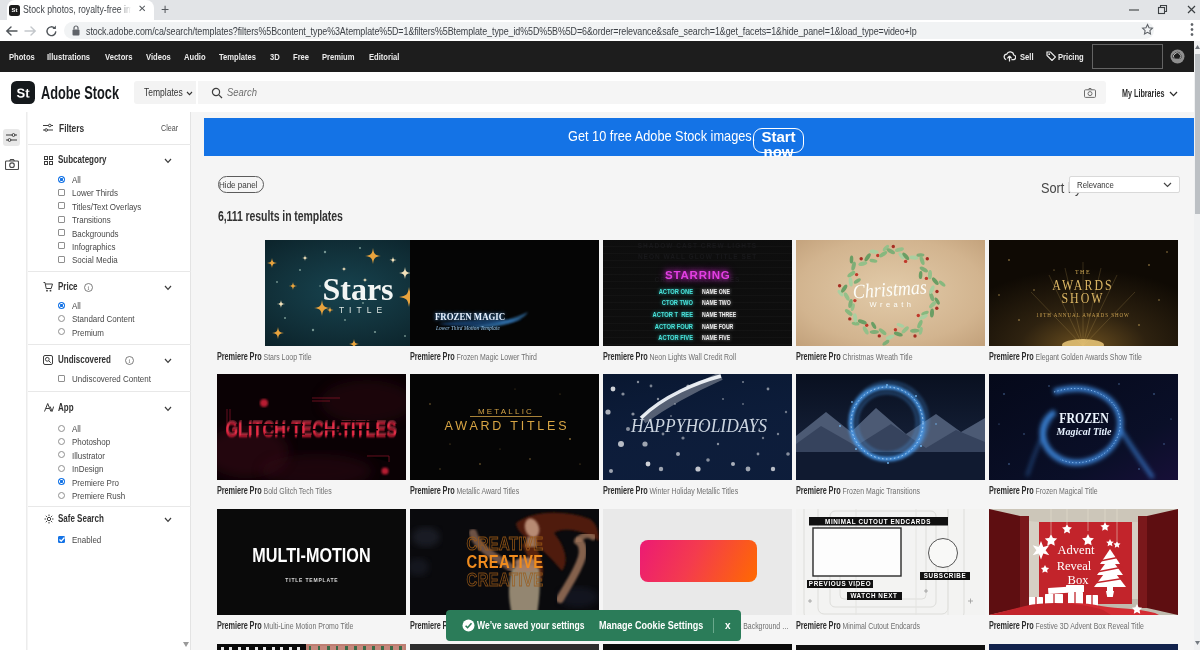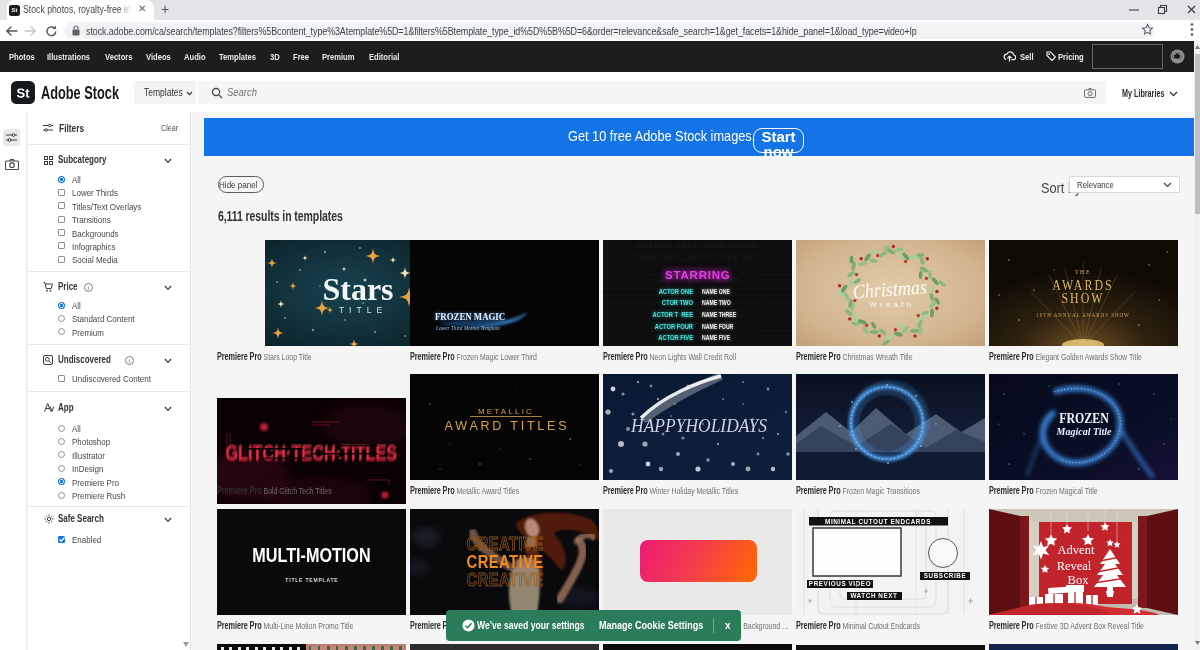--- a/index.html
+++ b/index.html
@@ -517,21 +517,21 @@
         </g>
 <ellipse cx="94" cy="105" rx="21" ry="6" fill="#f2cf80" opacity="0.8"></ellipse>
 <text x="94" y="34" font-family="Liberation Serif" font-size="6" letter-spacing="1.5" fill="#cfa954" text-anchor="middle">THE</text>
 <text x="94" y="50.5" font-family="Liberation Serif" font-size="14.5" letter-spacing="2.5" fill="#dcb765" text-anchor="middle" transform="translate(94 0) scale(0.82 1) translate(-94 0)">AWARDS</text>
 <text x="94" y="63" font-family="Liberation Serif" font-size="14.5" letter-spacing="2.5" fill="#dcb765" text-anchor="middle" transform="translate(94 0) scale(0.82 1) translate(-94 0)">SHOW</text>
 <text x="94" y="77" font-family="Liberation Serif" font-size="6.5" letter-spacing="1.2" fill="#c9a050" text-anchor="middle" transform="translate(94 0) scale(0.78 1) translate(-94 0)">10TH ANNUAL AWARDS SHOW</text>
 </svg>
 </div>
 <div class="cap" style="left:988.6px; top:350.5px;"><b>Premiere Pro</b> Elegant Golden Awards Show Title</div>
 
-<div class="card" style="left:217.4px; top:374.3px;margin-top:24px;">
+<div class="card" style="left:217.4px; top:374.3px;">
 <svg width="189" height="106" viewBox="0 0 189 106">
 <defs>
           <filter id="gblur">
             <feGaussianBlur stdDeviation="6"></feGaussianBlur>
           </filter>
           <filter id="gblur2">
             <feGaussianBlur stdDeviation="1"></feGaussianBlur>
           </filter>
         </defs>
 <rect width="189" height="106" fill="#0a0104"></rect>

